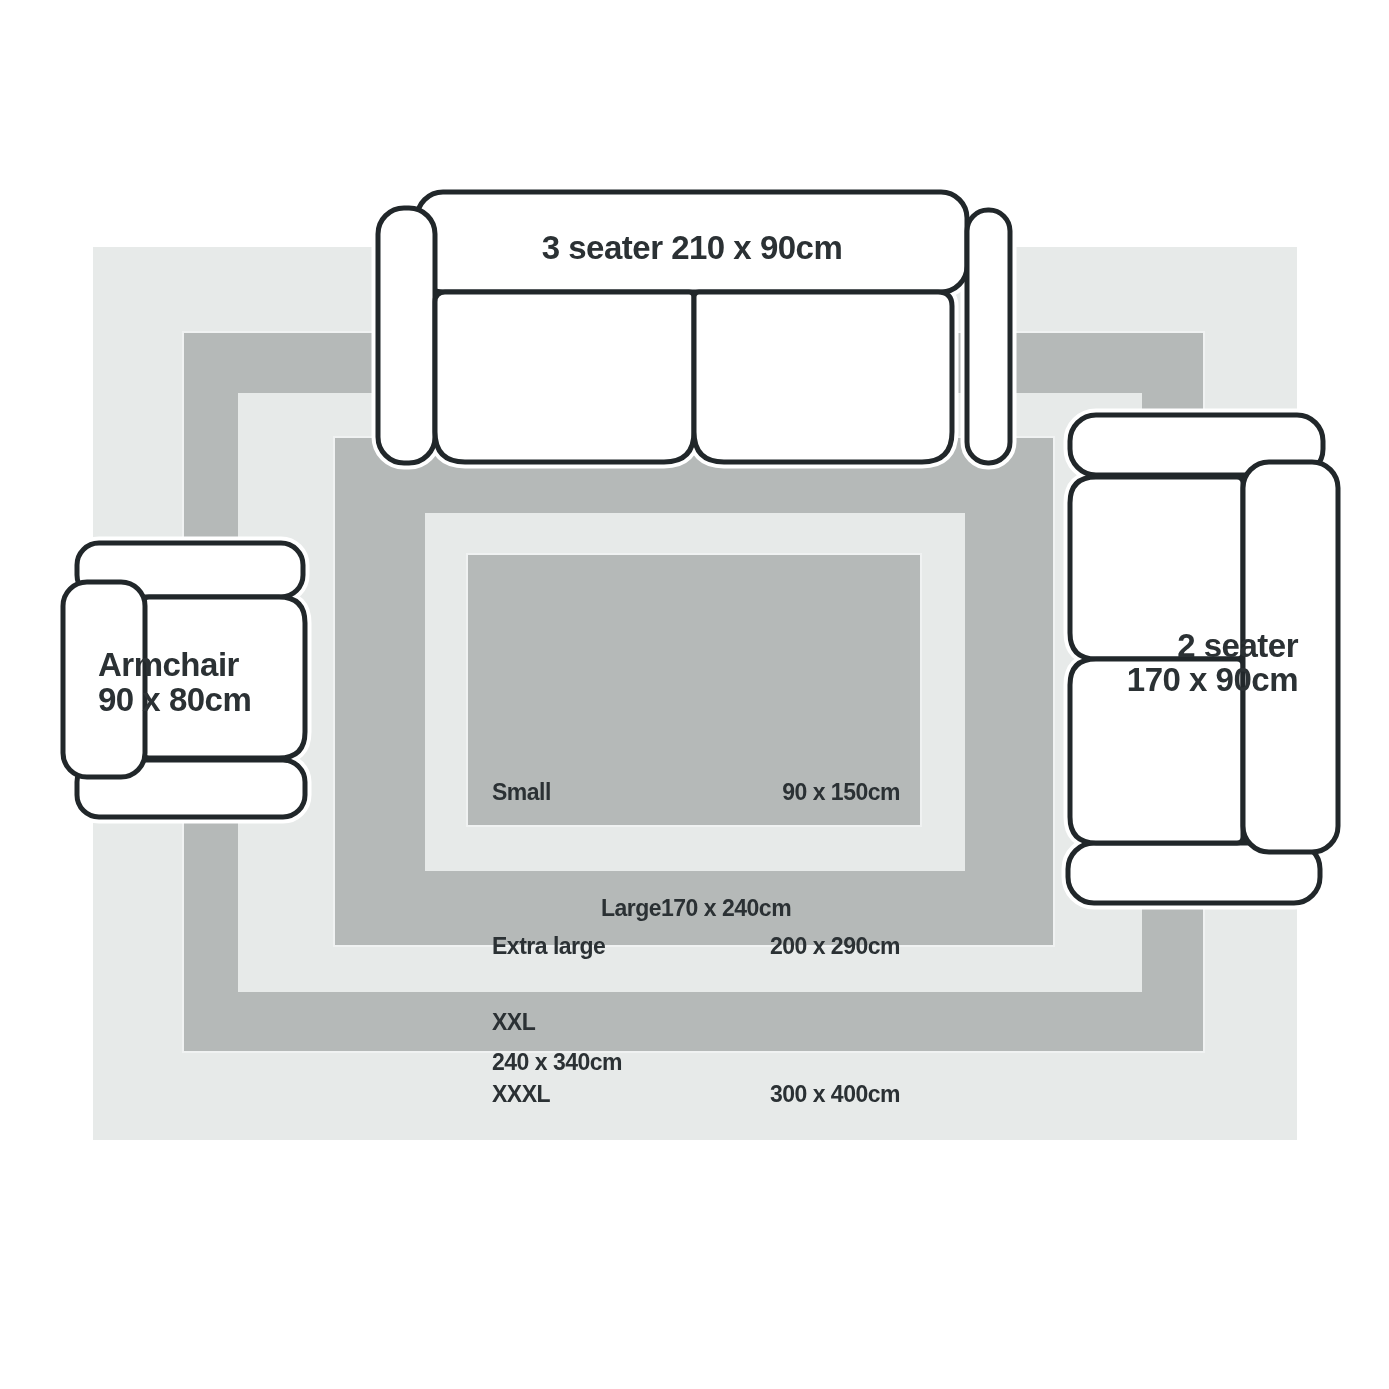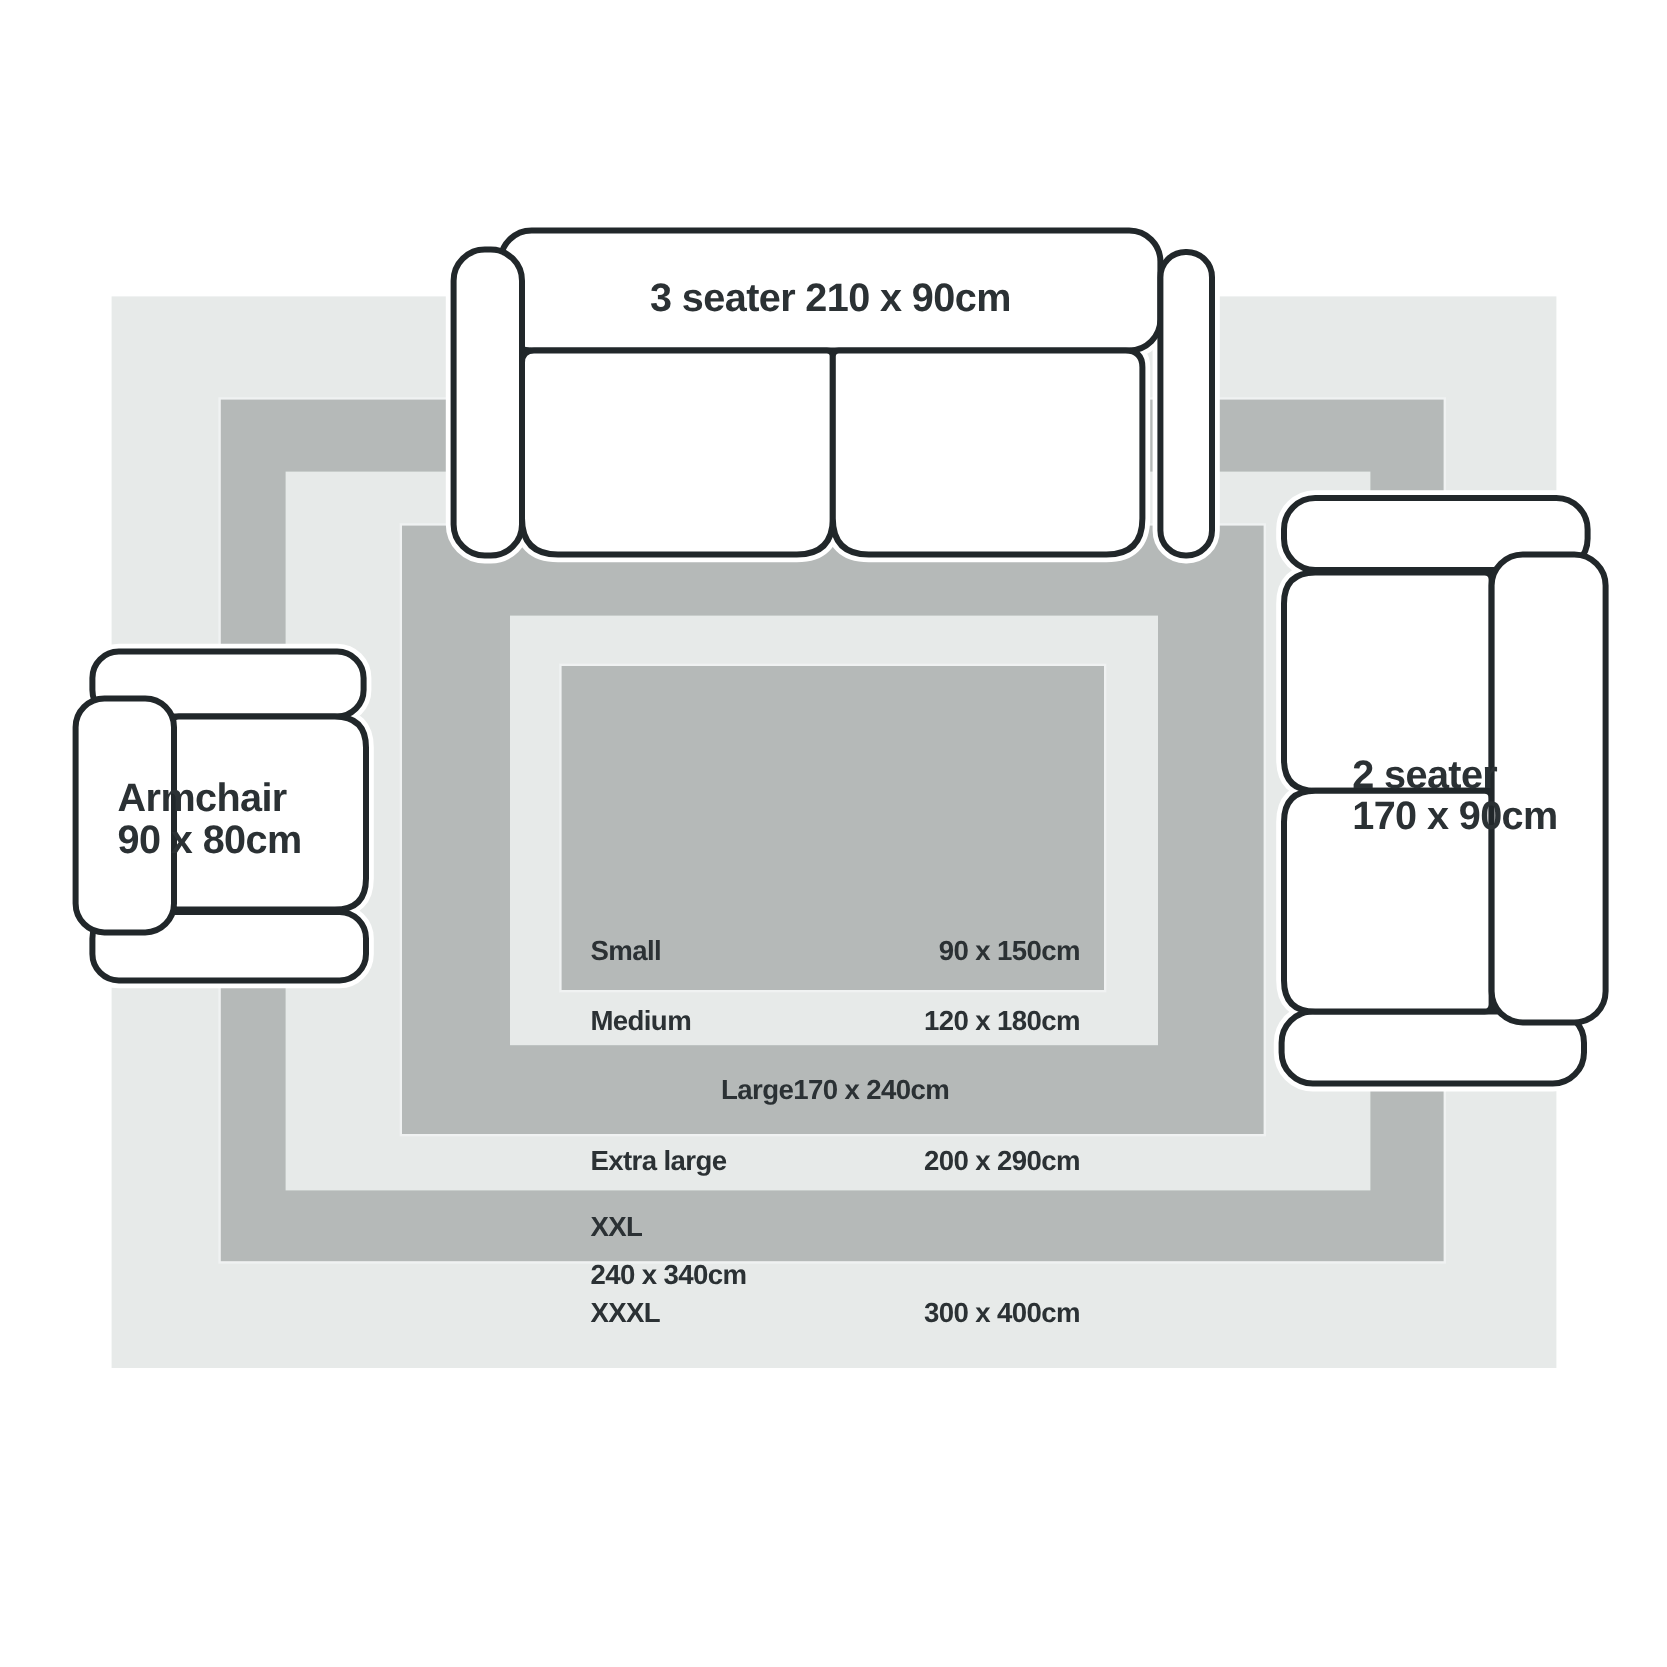--- a/index.html
+++ b/index.html
@@ -27,29 +27,29 @@
 
   
   .size-row{
     position:absolute;left:492px;width:408px;height:40px;line-height:40px;
     display:flex;justify-content:space-between;
     font-size:23px;font-weight:700;letter-spacing:-0.5px;
   }
   #row-small      {top:772px;}
   #row-medium     {top:830px;}
   #row-large      {top:888px;justify-content:center;}
-  #row-extra-large{top:947px;gap:32px;}
+  #row-extra-large{top:926px;gap:32px;}
   #row-xxl        {top:1002px;flex-direction:column;}
   #row-xxxl       {top:1074px;}
 
   
   .furn-label{position:absolute;font-size:33px;font-weight:700;letter-spacing:-0.5px;}
   #sofa3-label{left:442px;top:228px;width:500px;text-align:center;line-height:40px;}
   #armchair-label{left:98px;top:647px;line-height:35px;text-align:left;}
-  #sofa2-label{right:91px;top:629px;line-height:34px;text-align:left;}
+  #sofa2-label{right:91px;top:629px;line-height:34px;text-align:right;}
 </style>
 </head>
 <body>
 
 <div class="canvas">
 
   <div class="rug light" id="rug-xxxl"></div>
   <div class="rug dark" id="rug-xxl"></div>
   <div class="rug light" id="rug-xl"></div>
   <div class="rug dark" id="rug-large"></div>
@@ -136,24 +136,20 @@
 
   <div class="furn-label" id="sofa2-label">
     <div>2 seater</div>
     <div>170 x 90cm</div>
   </div>
 
   <div class="size-row" id="row-small">
     <span>Small</span>
     <span>90 x 150cm</span>
   </div>
-  <div class="size-row" id="row-medium">
-    <span>Medium</span>
-    <span>120 x 180cm</span>
-  </div>
   <div class="size-row" id="row-large">
     <span>Large</span>
     <span>170 x 240cm</span>
   </div>
   <div class="size-row" id="row-extra-large">
     <span>Extra large</span>
     <span>200 x 290cm</span>
   </div>
   <div class="size-row" id="row-xxl">
     <span>XXL</span>

